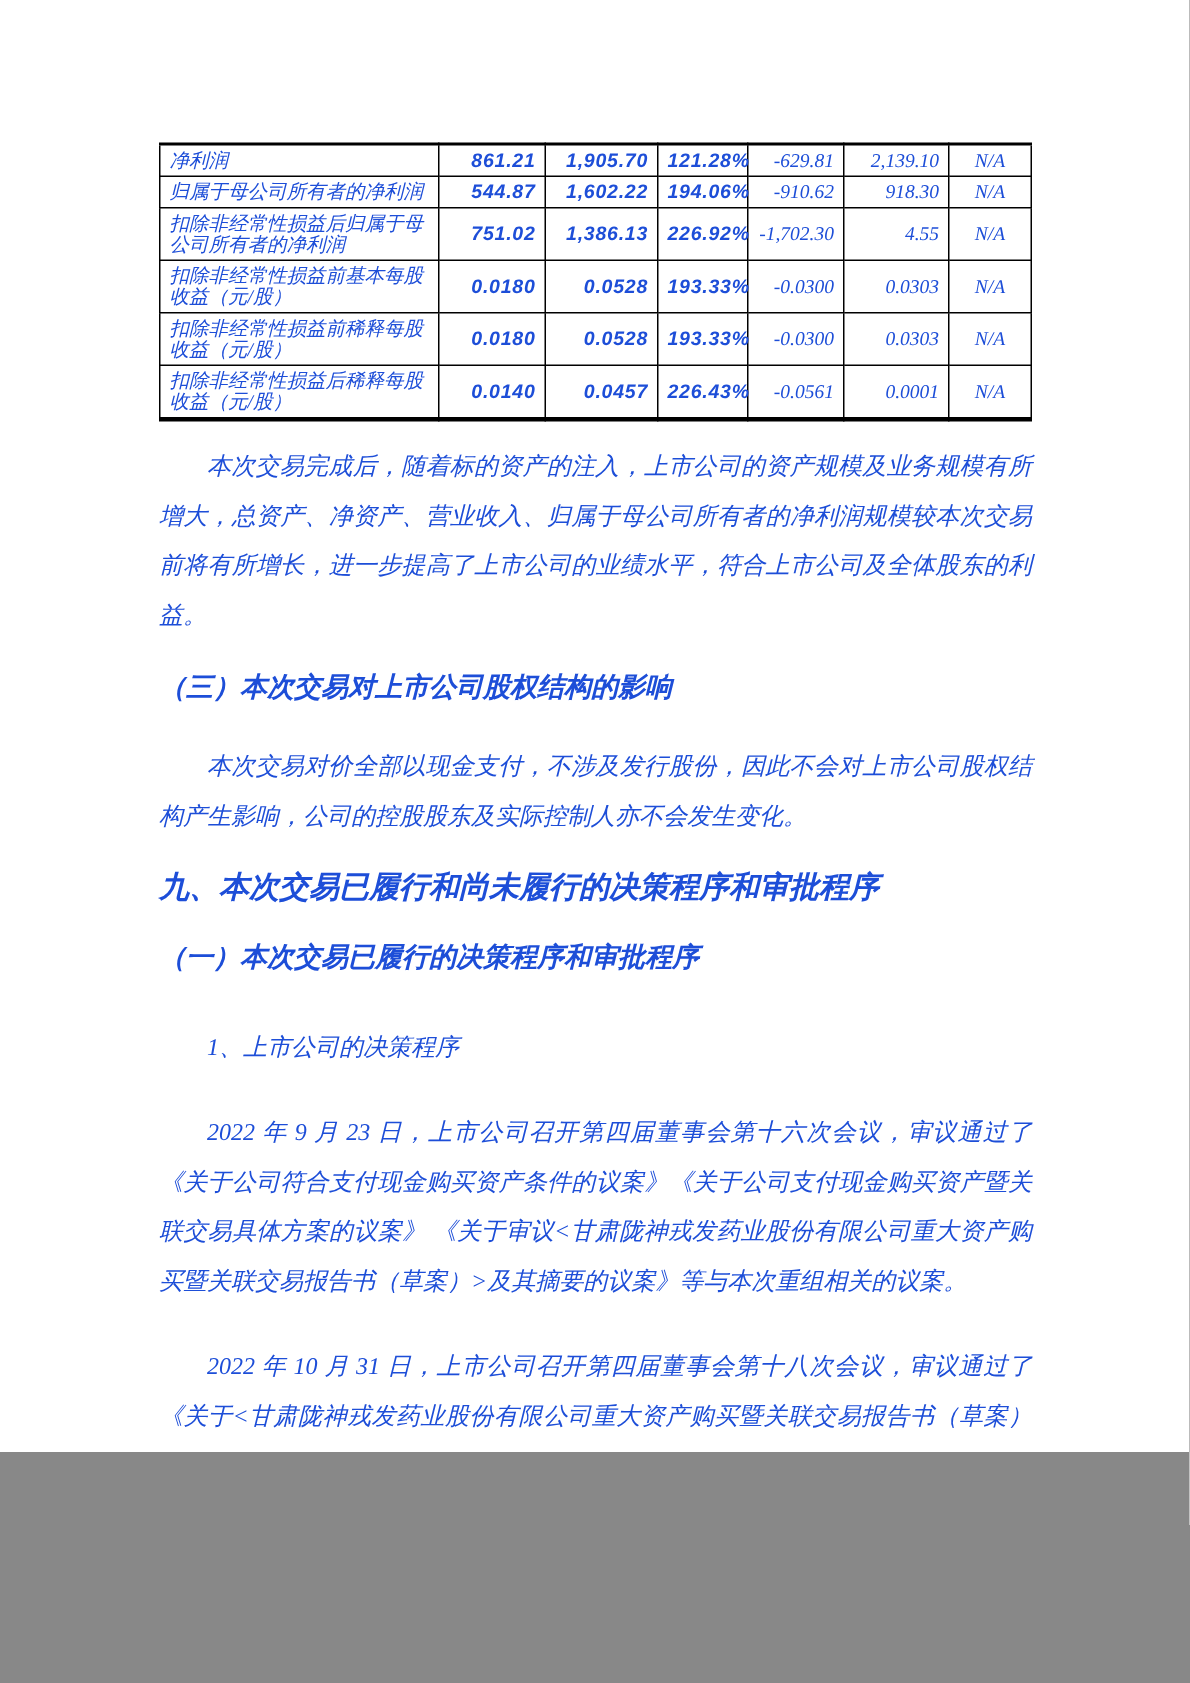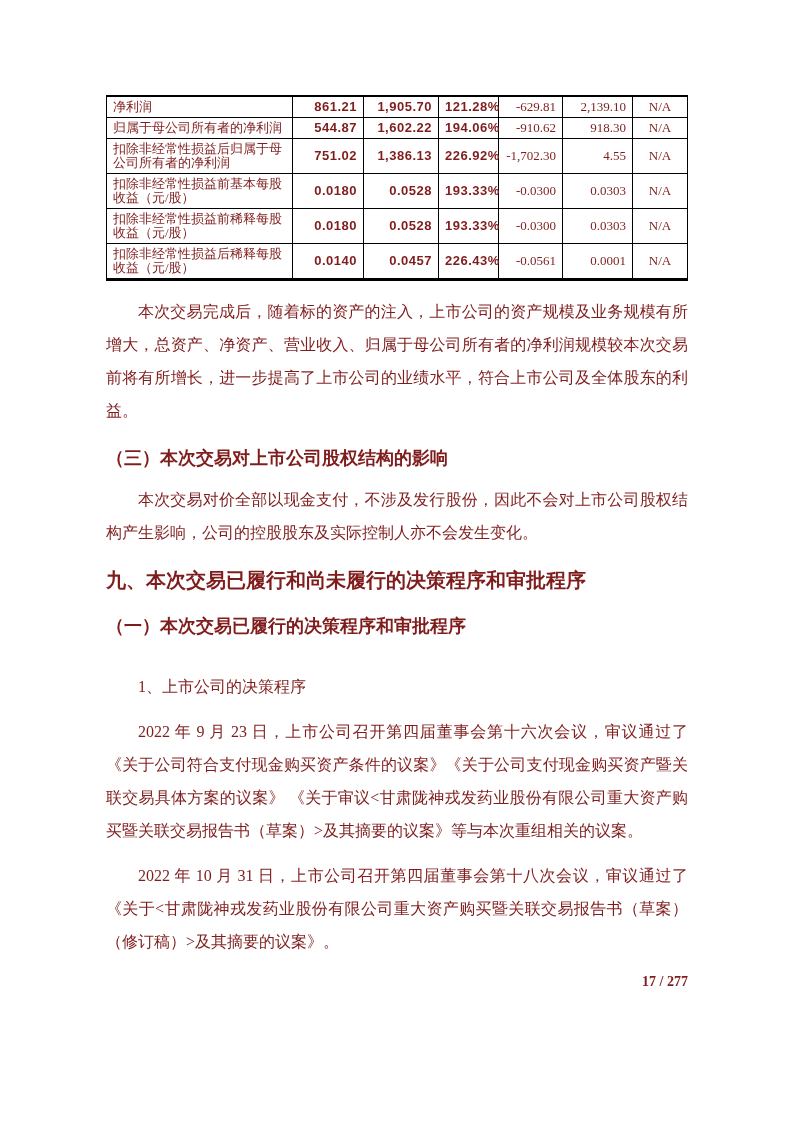--- a/index.html
+++ b/index.html
@@ -1,26 +1,27 @@
 <!DOCTYPE html>
 <html><head>
 <meta charset="utf-8">
 <style>
   * { margin: 0; padding: 0; box-sizing: border-box; }
   html, body { background: #888; }
   .page {
     position: relative;
     width: 793px;
-    height: 1122px;
+    height: 968px;
     margin: 0 auto;
     background: #ffffff;
-    color: #7f1d1d;
+    color: #1d4ed8;
     font-family: "Liberation Serif", serif;
     padding: 95px 105px 0 106px;
     overflow: hidden;
+    font-style: italic;
   }
 
   
   table.fin {
     width: 581px;
     border-collapse: collapse;
     table-layout: fixed;
     border-top: 2px solid #000;
     border-bottom: 3px solid #000;
   }
@@ -49,21 +50,21 @@
     text-align: center;
     font-family: "Liberation Serif", serif;
   }
 
   
   p.body {
     font-size: 16px;
     line-height: 33px;
     text-align: justify;
     text-indent: 2em;
-    margin-top: 12px;
+    margin-top: 24px;
   }
   p.first-after-table { margin-top: 14px; }
   p.sub-item {
     text-align: left;
     margin-top: 31px;
   }
   p.bold-para {
     font-weight: 700;
     line-height: 34px;
     margin-top: 8px;

